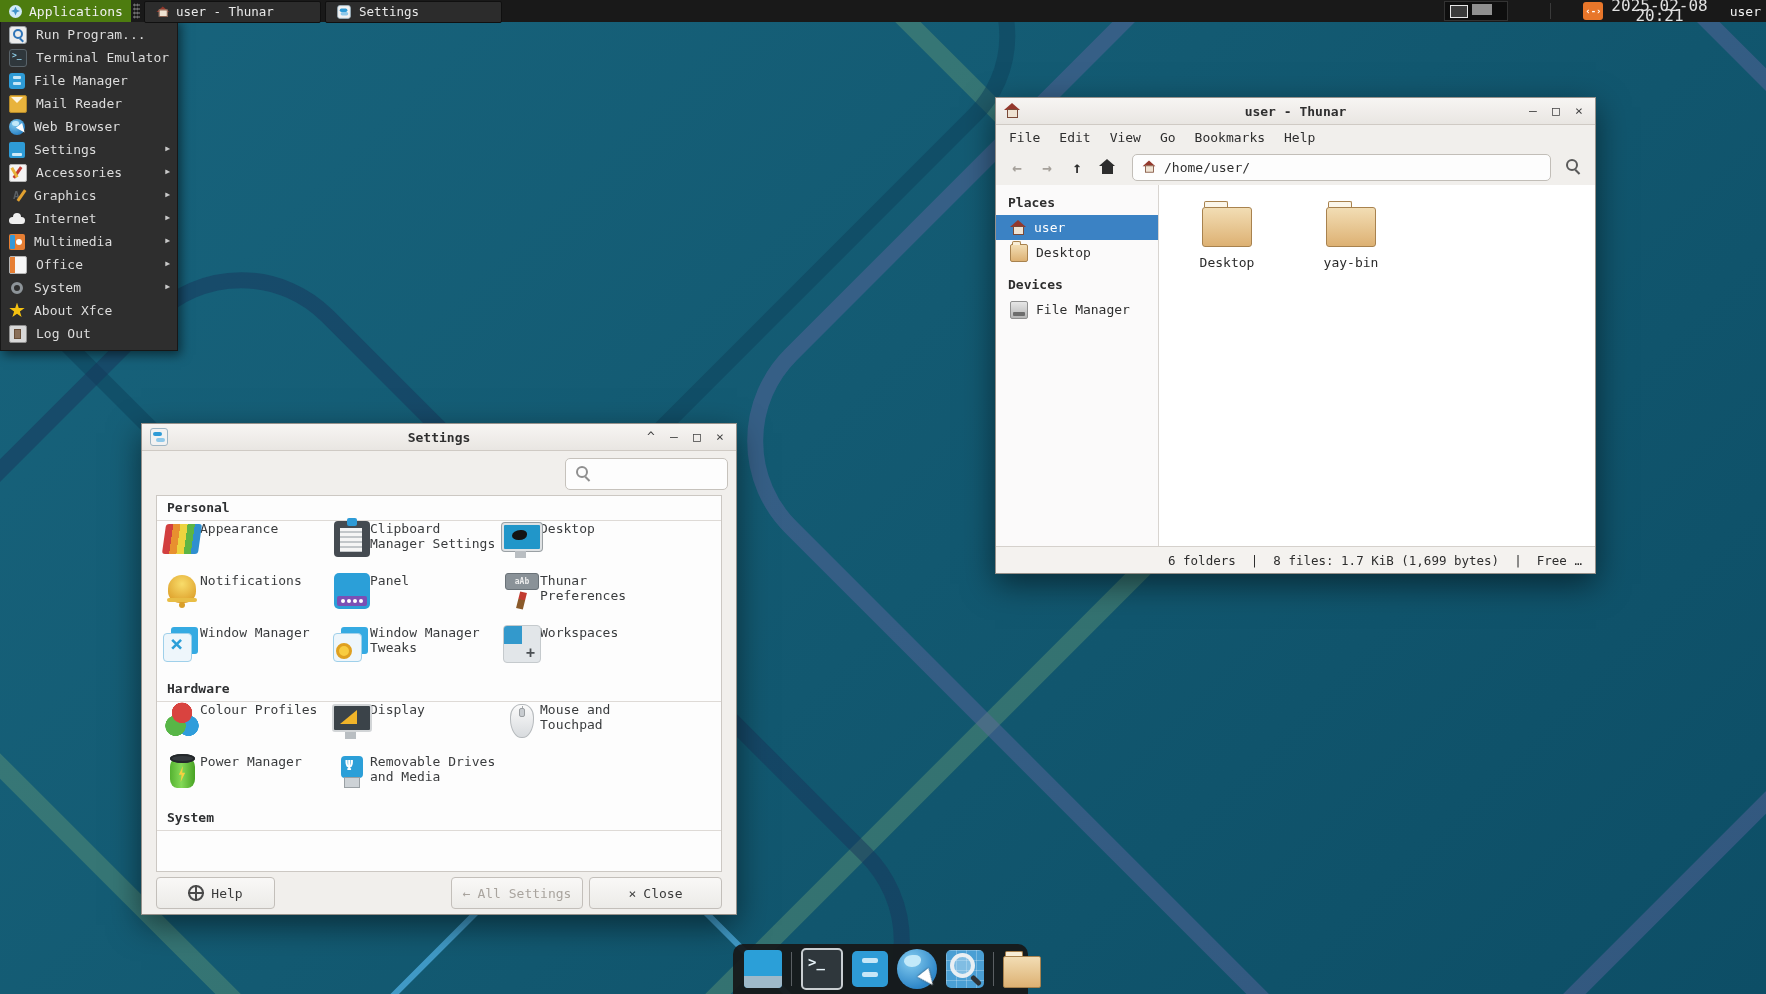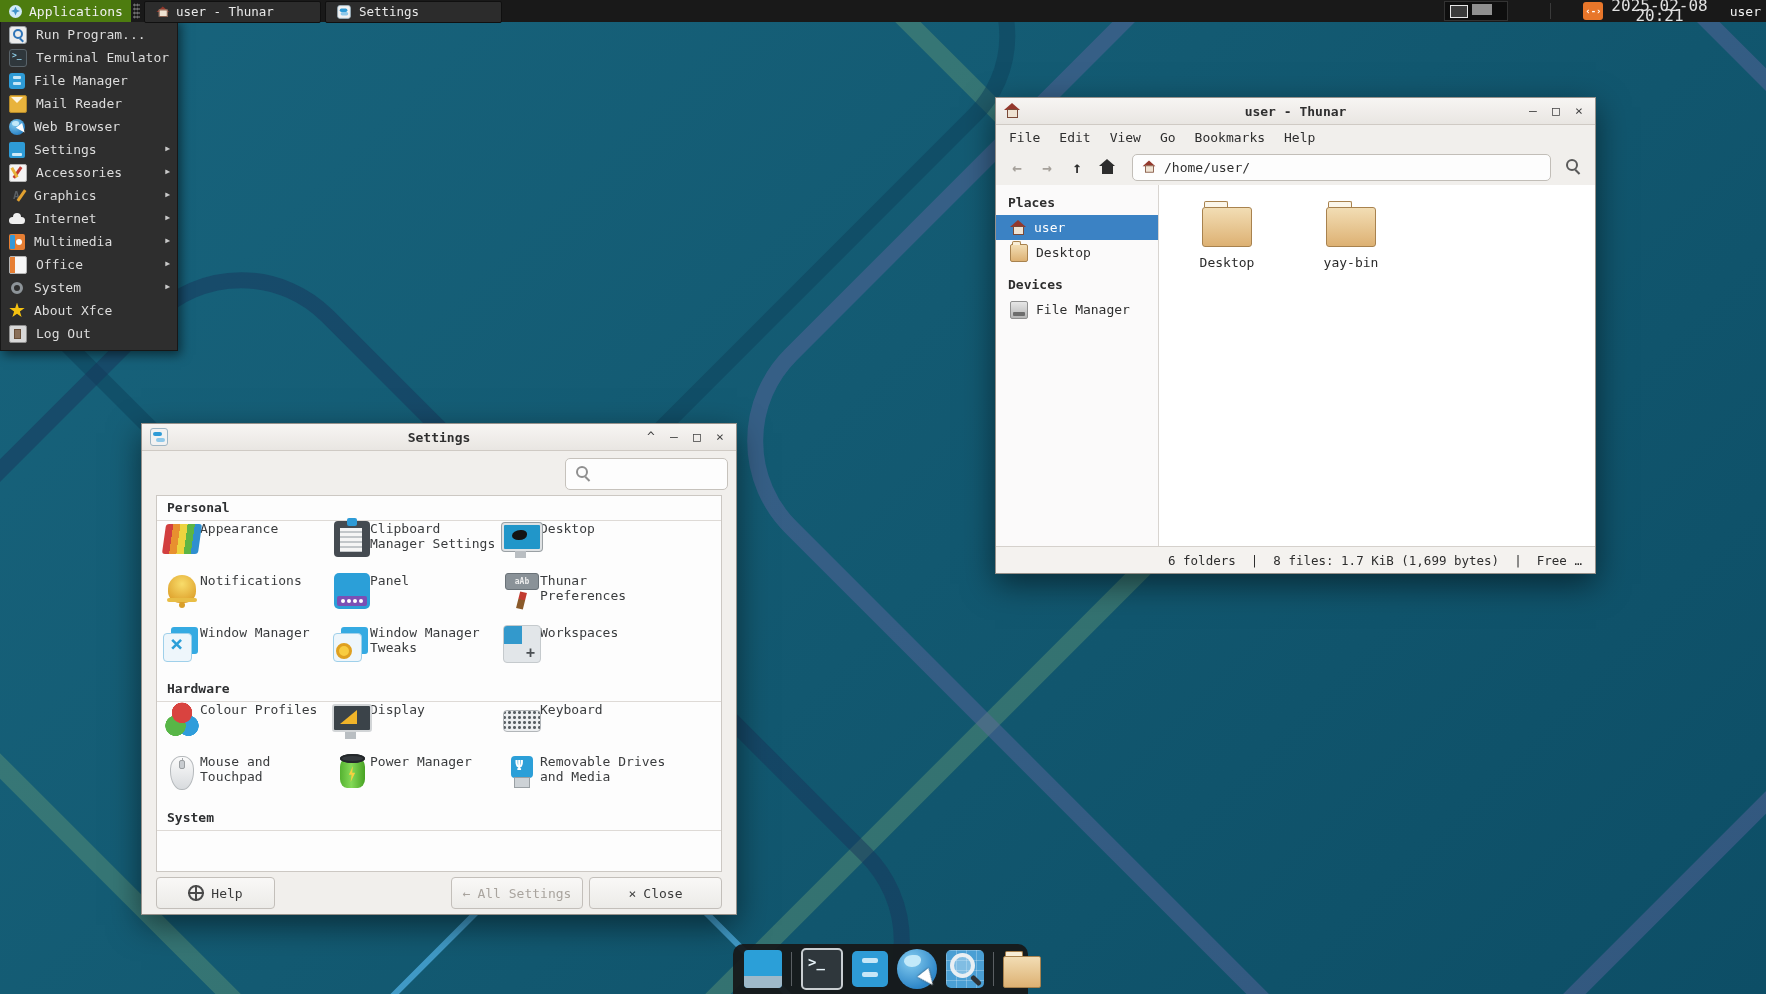--- a/index.html
+++ b/index.html
@@ -389,26 +389,20 @@
           <span class="gi-label">Colour Profiles</span>
         </div>
         <div class="gi">
           <span class="ibox">
               <span class="ic s36 ic-display"></span>
             </span>
           <span class="gi-label">Display</span>
         </div>
         <div class="gi">
           <span class="ibox">
-              <span class="ic s36 ic-keyboard"></span>
-            </span>
-          <span class="gi-label">Keyboard</span>
-        </div>
-        <div class="gi">
-          <span class="ibox">
               <span class="ic ic-mouse"></span>
             </span>
           <span class="gi-label">Mouse and Touchpad</span>
         </div>
         <div class="gi">
           <span class="ibox">
               <span class="ic ic-power"></span>
             </span>
           <span class="gi-label">Power Manager</span>
         </div>

